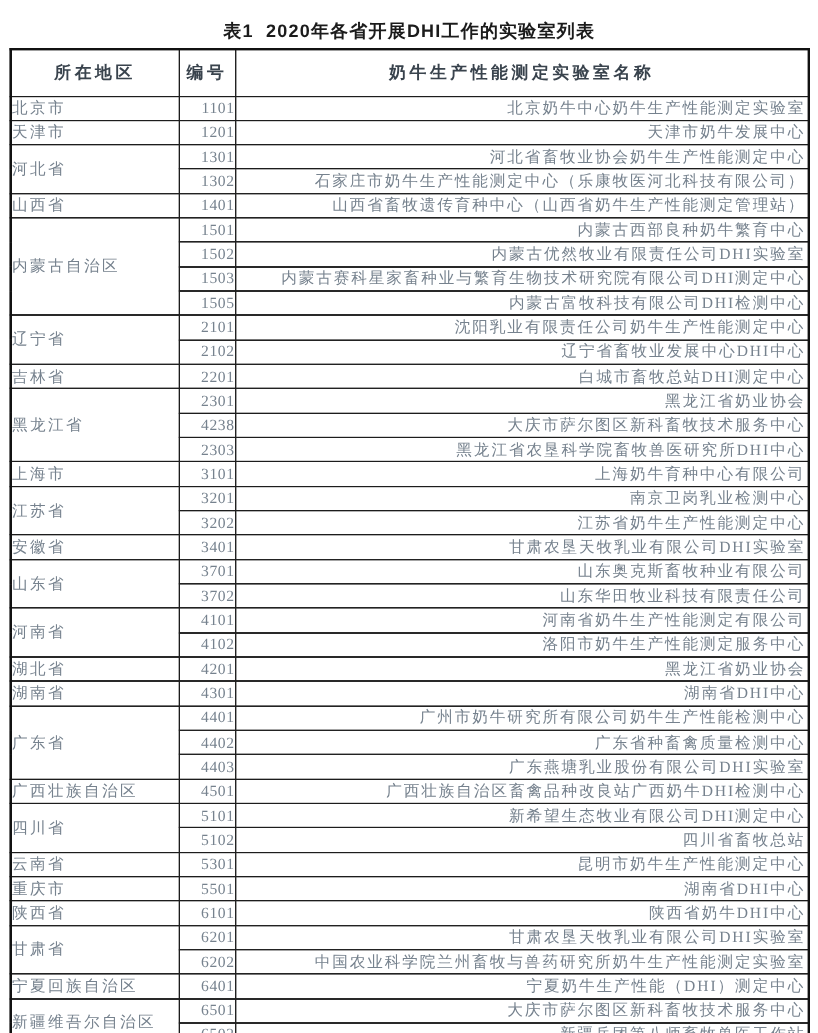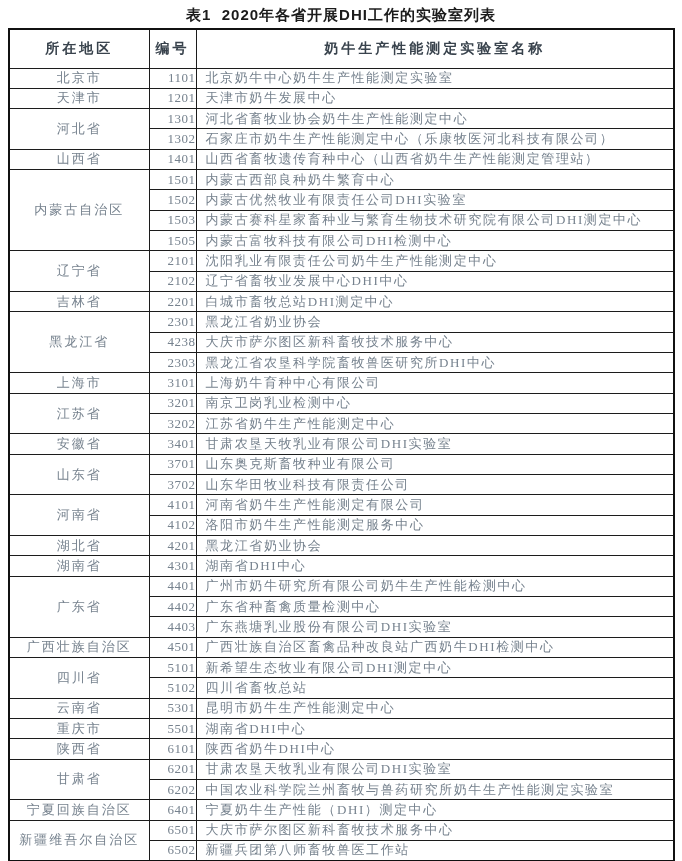--- a/index.html
+++ b/index.html
@@ -7,21 +7,21 @@
   body {
     width: 682px;
     height: 861px;
     font-family: "Liberation Serif", "DejaVu Serif", serif;
     color: #76828e;
     overflow: hidden;
   }
   .page {
     width: 682px;
     height: 861px;
-    padding-top: 4px;
+    padding-top: 16px;
     background: #ffffff;
   }
   .doc-title {
     text-align: center;
     font-size: 15px;
     font-weight: bold;
     color: #1b1b1b;
     letter-spacing: 1px;
     white-space: pre;
     height: 22px;
@@ -54,29 +54,29 @@
     vertical-align: middle;
   }
   table.lab-table td {
     height: 20.33px;
     font-size: 13px;
     line-height: 14px;
     color: #76828e;
     vertical-align: middle;
   }
   td.region {
-    text-align: center;
+    text-align: left;
     letter-spacing: 2px;
   }
   td.code {
     text-align: right;
     letter-spacing: 0.5px;
   }
   td.name {
-    text-align: left;
+    text-align: right;
     padding-left: 9px;
     padding-right: 2px;
     letter-spacing: 1.6px;
     white-space: nowrap;
   }
 </style>
 </head>
 <body>
 
 <div class="page">

